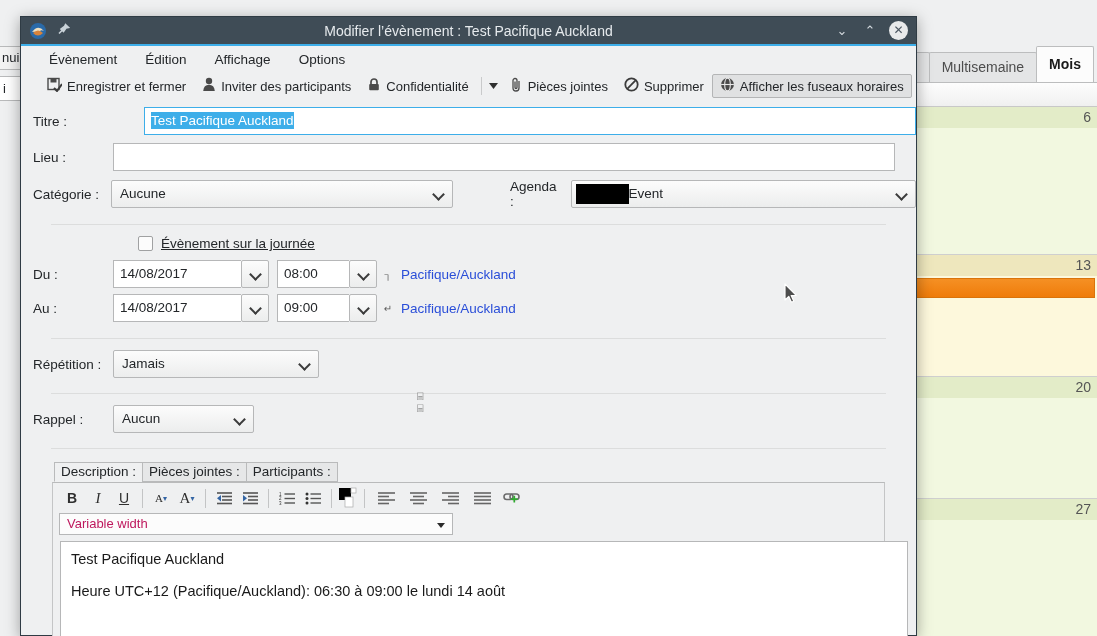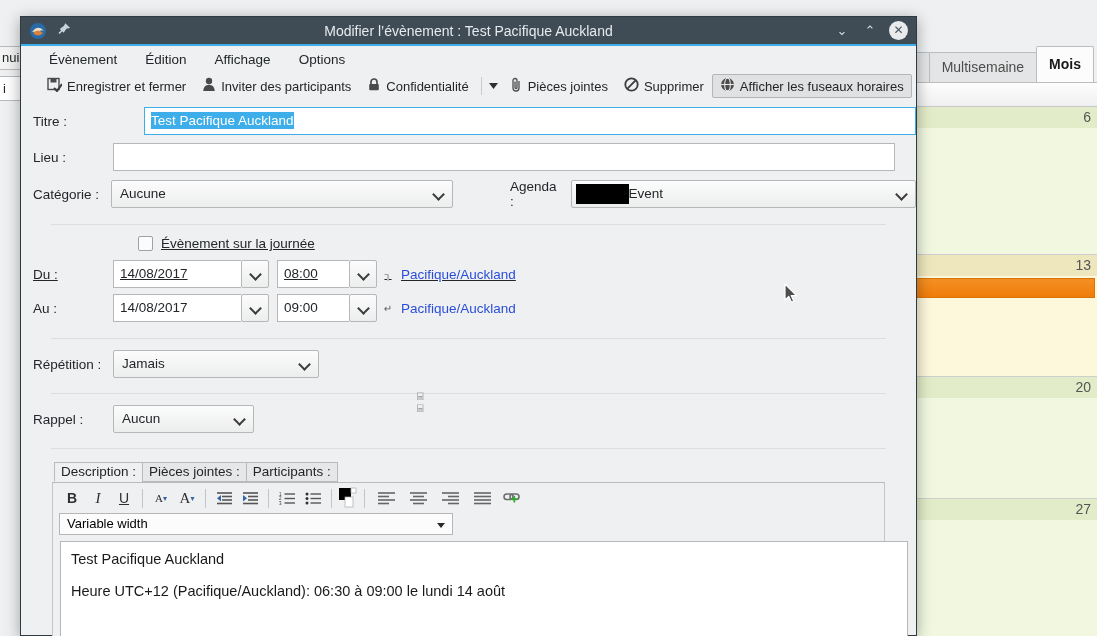--- a/index.html
+++ b/index.html
@@ -206,21 +206,21 @@
   }
   .fbtn {
     width: 26px; height: 24px; display: flex; align-items: center;
     justify-content: center; font-size: 13px; color: #2f2f2f; cursor: default;
   }
   .fsep { width: 1px; height: 19px; background: #c3c4c5; margin: 0 5px; }
 
   .fontsel {
     height: 22px; margin: 0 0 6px 6px; width: 394px;
     border: 1px solid #b6b7b8; background: #fcfcfc;
-    font-size: 13px; color: #000000; line-height: 20px; padding: 0 20px 0 7px;
+    font-size: 13px; color: #be185d; line-height: 20px; padding: 0 20px 0 7px;
     position: relative; cursor: default;
   }
   .fontsel:after {
     content: ""; position: absolute; right: 7px; top: 9px;
     border-left: 4px solid transparent; border-right: 4px solid transparent;
     border-top: 5px solid #2b2b2b;
   }
 
   .editor-area {
     margin: 0 0 0 7px; width: 848px; height: 98px; background: #fff;
@@ -406,21 +406,21 @@
     </div>
 
     <div class="hsep" style="margin-top:15px;"></div>
 
     <div class="row" style="margin-top:11px;">
       <div style="width:117px;"></div>
       <div class="chk"></div>
       <div style="margin-left:8px;font-size:13.5px;text-decoration:underline;">Évènement sur la journée</div>
     </div>
 
-    <div class="row" style="margin-top:9px; position:relative;text-decoration:underline;">
+    <div class="row" style="margin-top:9px; position:relative;">
       <div class="lbl">Du :</div>
       <div class="txtfield" style="width:128px; border-right:none;">14/08/2017</div>
       <div class="combo small" style="width:28px; padding:0;"></div>
       <div style="width:8px;"></div>
       <div class="txtfield" style="width:72px; border-right:none;">08:00</div>
       <div class="combo small" style="width:28px; padding:0;"></div>
       <div class="chainicon" style="margin-left:4px;">┐</div>
       <div class="tzlink" style="margin-left:6px;">Pacifique/Auckland</div>
     </div>
 

